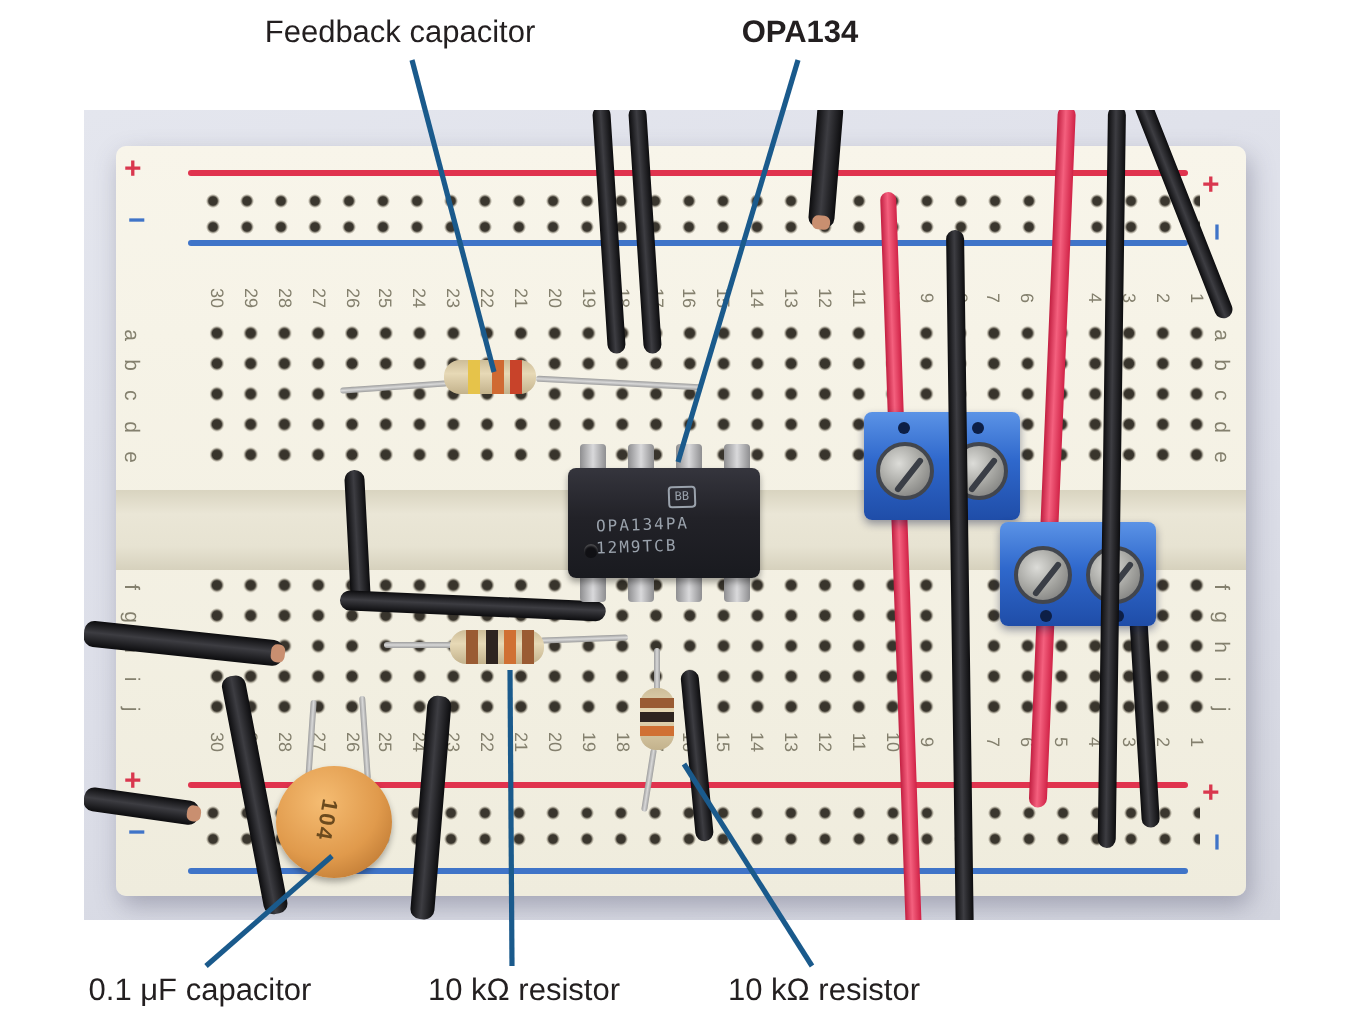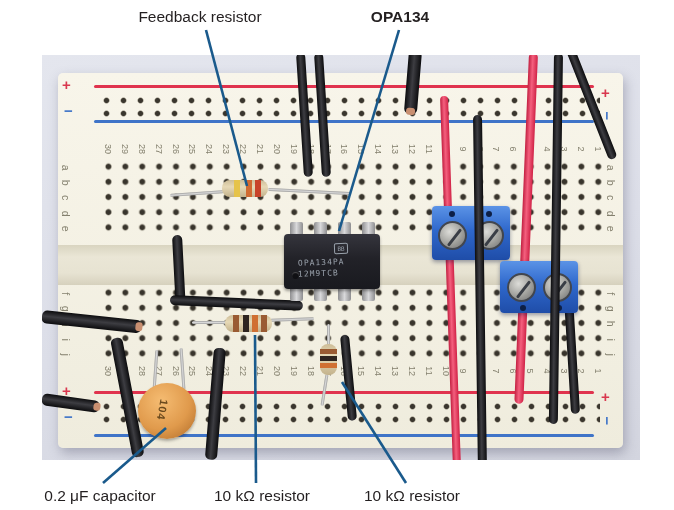--- a/index.html
+++ b/index.html
@@ -62,23 +62,23 @@
            box-shadow:0 2px 3px rgba(0,0,0,.3);}
   .capmark{position:absolute;left:14px;top:21px;color:#6b4a1e;font-size:11px;font-weight:bold;
            transform:rotate(100deg);letter-spacing:1px;}
   .z2{z-index:2;} .z5{z-index:5;} .z6{z-index:6;}
 </style>
 </head>
 <body>
 
 <div class="page">
 
-  <div class="annot" style="left:120px;top:8px;width:160px;">Feedback resistor</div>
+  <div class="annot" style="left:120px;top:8px;width:160px;">Feedback capacitor</div>
   <div class="annot" style="left:360px;top:8px;width:80px;font-weight:bold;">OPA134</div>
-  <div class="annot" style="left:30px;top:487px;width:140px;">0.2 μF capacitor</div>
+  <div class="annot" style="left:30px;top:487px;width:140px;">0.1 μF capacitor</div>
   <div class="annot" style="left:192px;top:487px;width:140px;">10 kΩ resistor</div>
   <div class="annot" style="left:342px;top:487px;width:140px;">10 kΩ resistor</div>
 
   <div class="photo">
 
     <div class="board">
 
       <div class="railline" style="top:12px;background:#e0334e;"></div>
       <div class="railholes" style="top:21px;"></div>
       <div class="railline" style="top:47px;background:#3f74c8;"></div>

